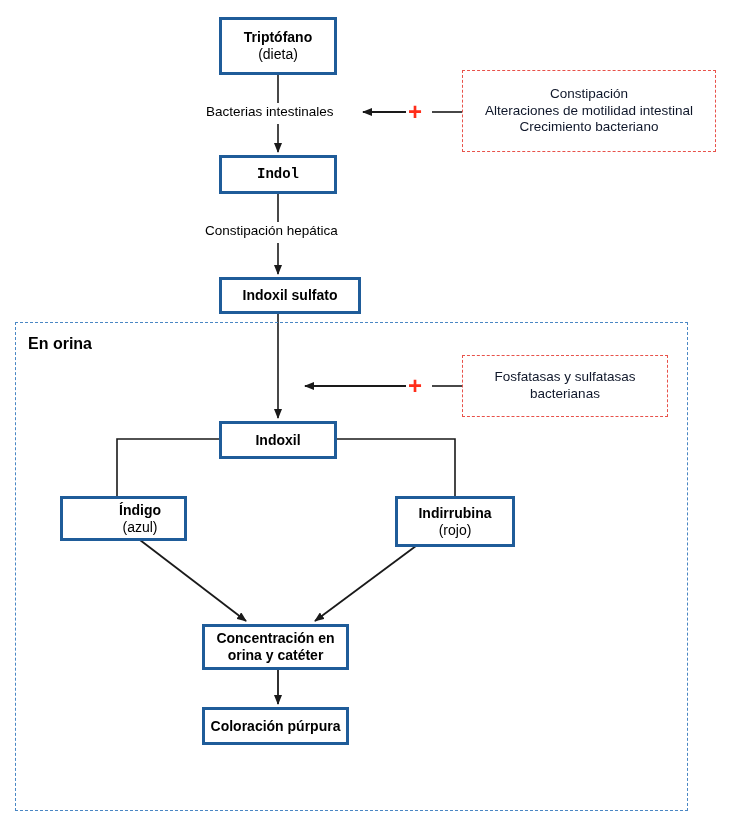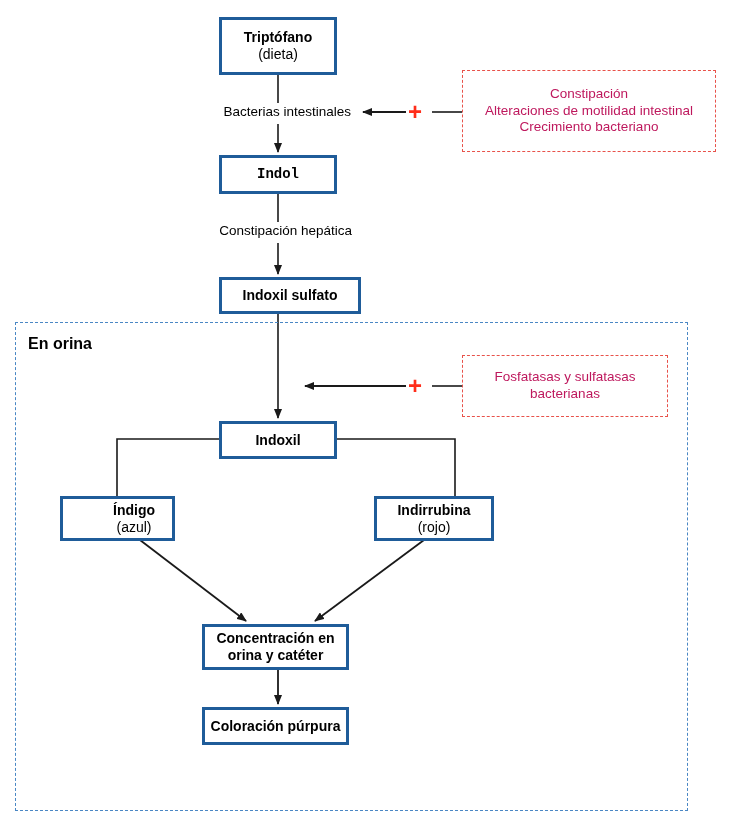--- a/index.html
+++ b/index.html
@@ -44,37 +44,37 @@
   .node-sub {
     font-weight: normal;
     font-size: 14px;
     color: #000000;
   }
   .edge-label {
     position: absolute;
     font-size: 13.5px;
     color: #000000;
     white-space: nowrap;
-    text-align: right;
+    text-align: left;
   }
   .red-box {
     position: absolute;
     box-sizing: border-box;
     border: 1.6px dashed #E8524A;
     background: #ffffff;
     display: flex;
     flex-direction: column;
     align-items: center;
     justify-content: center;
     text-align: center;
     line-height: 1.25;
   }
   .red-box-line {
     font-size: 13.5px;
-    color: #be185d;
+    color: #0f172a;
     white-space: nowrap;
   }
   .red-box.bold .red-box-line {
     font-weight: normal;
   }
   .plus-sign {
     position: absolute;
     color: #FF2D1A;
     font-weight: bold;
     font-size: 24px;
@@ -152,26 +152,26 @@
   <div class="edge-label" style="left:205px; top:223px; width:147px;">Constipación hepática</div>
 
   <div class="node-box" style="left:219px; top:277px; width:142px; height:37px;">
     <span class="node-title">Indoxil sulfato</span>
   </div>
 
   <div class="node-box" style="left:219px; top:421px; width:118px; height:38px;">
     <span class="node-title">Indoxil</span>
   </div>
 
-  <div class="node-box" style="left:60px; top:496px; width:115px; height:45px;padding-left:33px;">
+  <div class="node-box" style="left:60px; top:496px; width:127px; height:45px;padding-left:33px;">
     <span class="node-title">Índigo</span>
     <span class="node-sub">(azul)</span>
   </div>
 
-  <div class="node-box" style="left:374px; top:496px; width:120px; height:45px;">
+  <div class="node-box" style="left:395px; top:496px; width:120px; height:51px;">
     <span class="node-title">Indirrubina</span>
     <span class="node-sub">(rojo)</span>
   </div>
 
   <div class="node-box" style="left:202px; top:624px; width:147px; height:46px;">
     <span class="node-title">Concentración en</span>
     <span class="node-title">orina y catéter</span>
   </div>
 
   <div class="node-box" style="left:202px; top:707px; width:147px; height:38px;">

